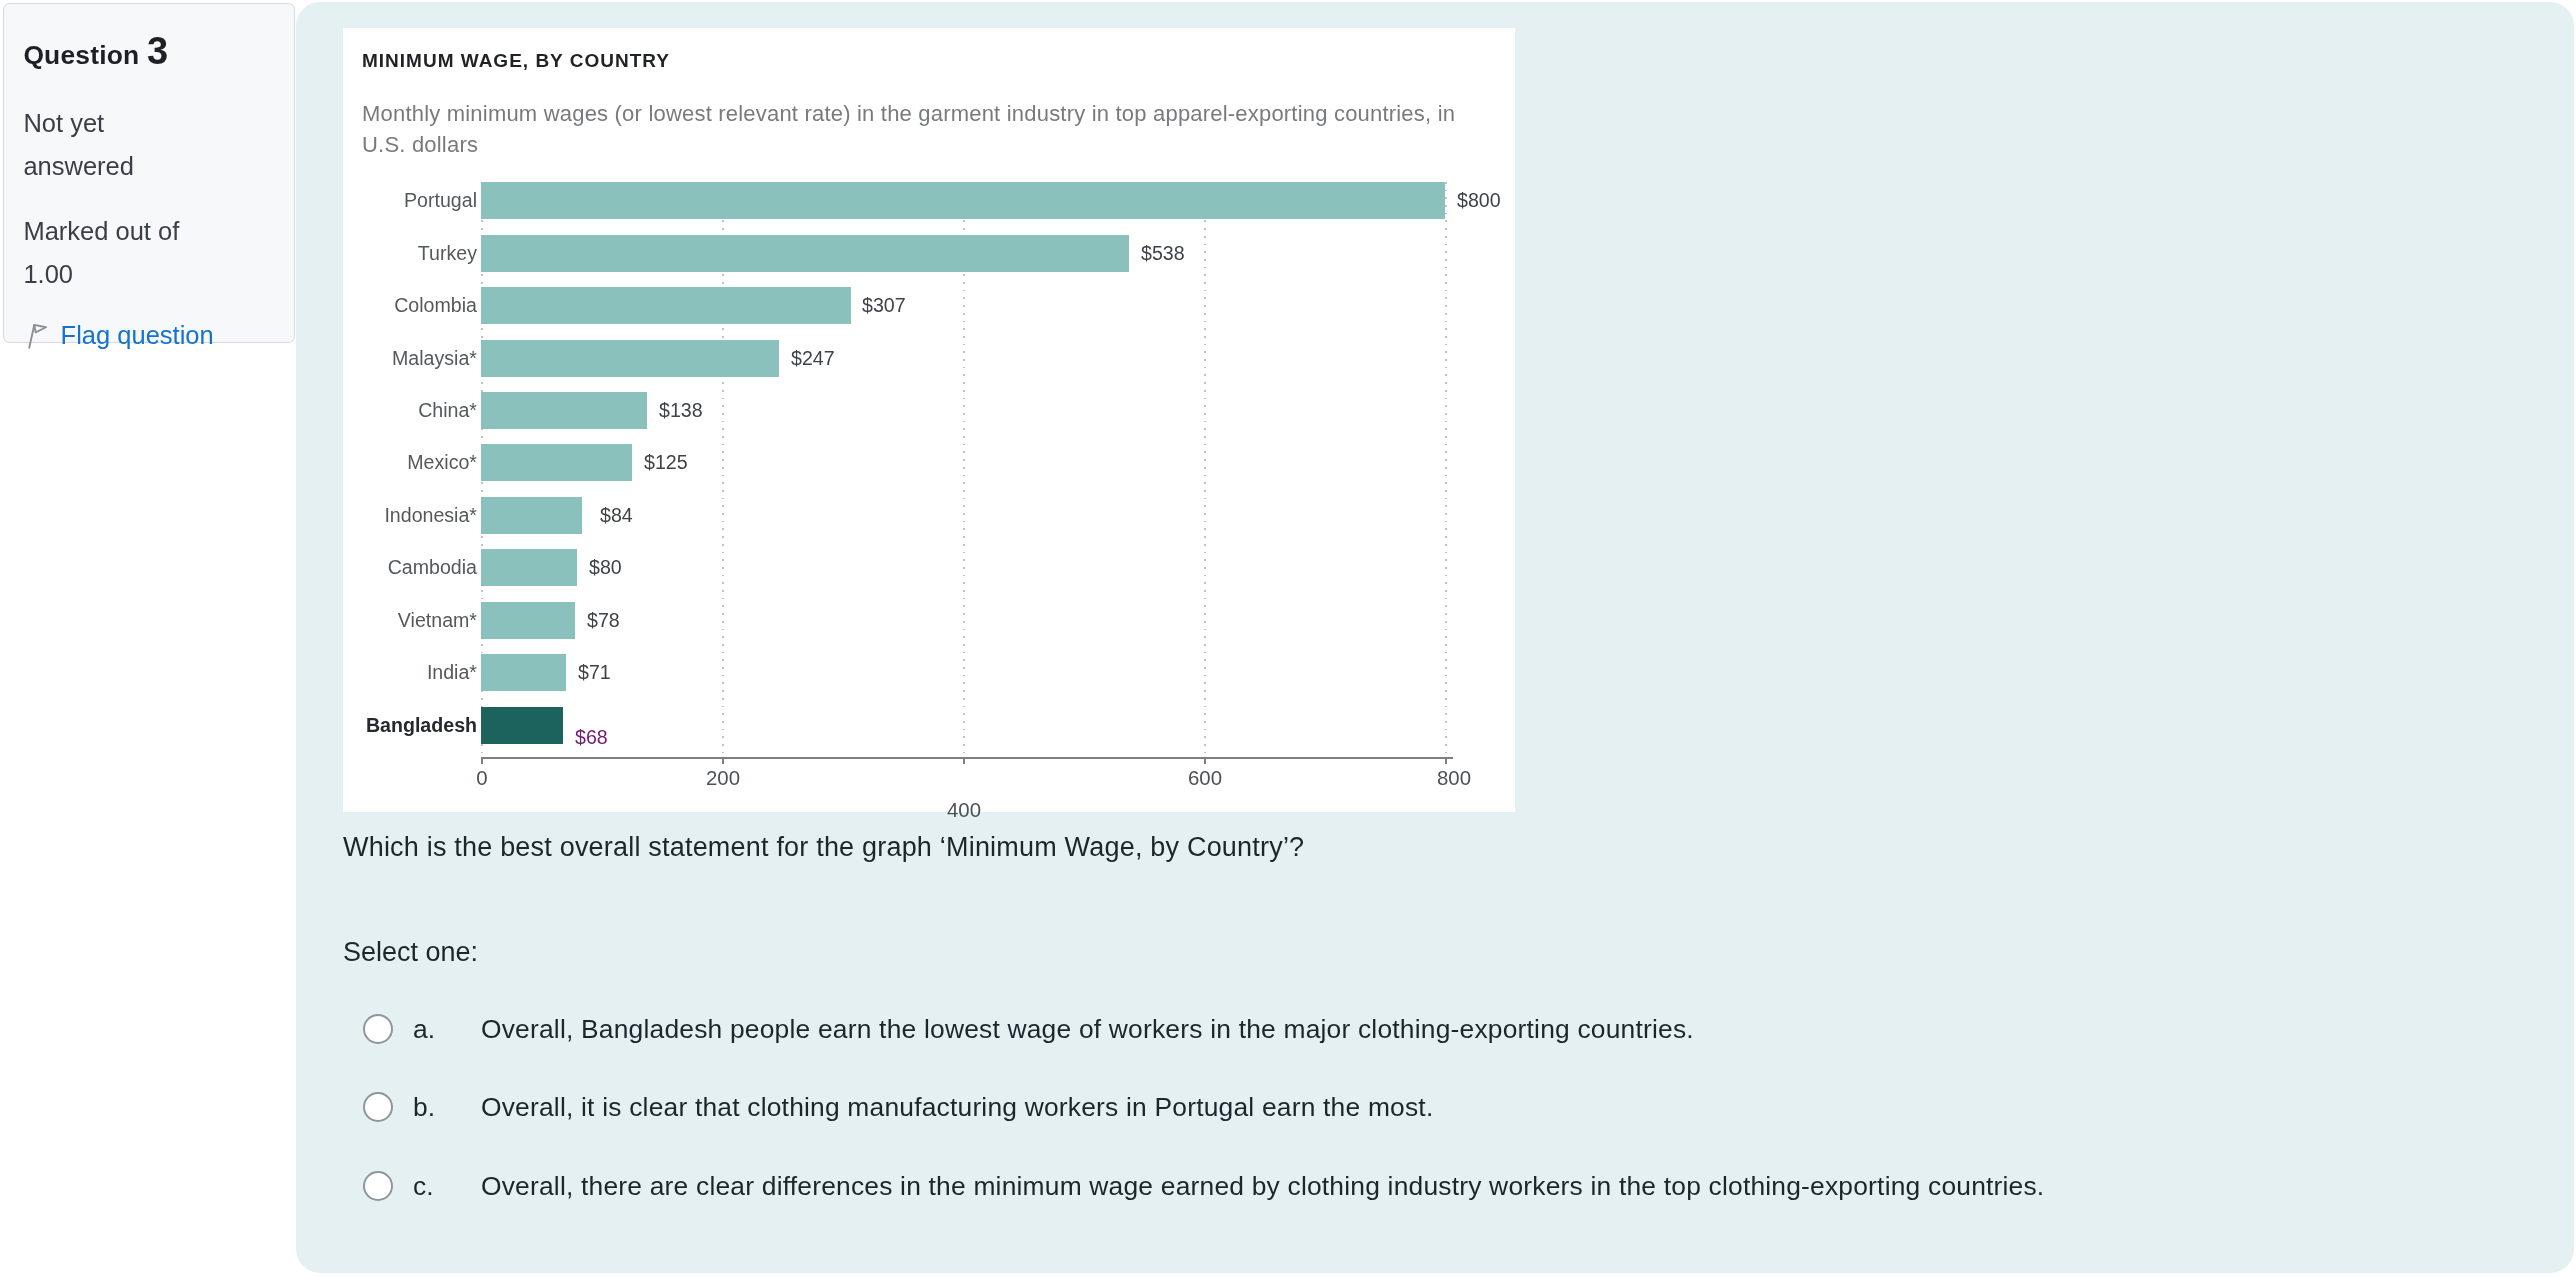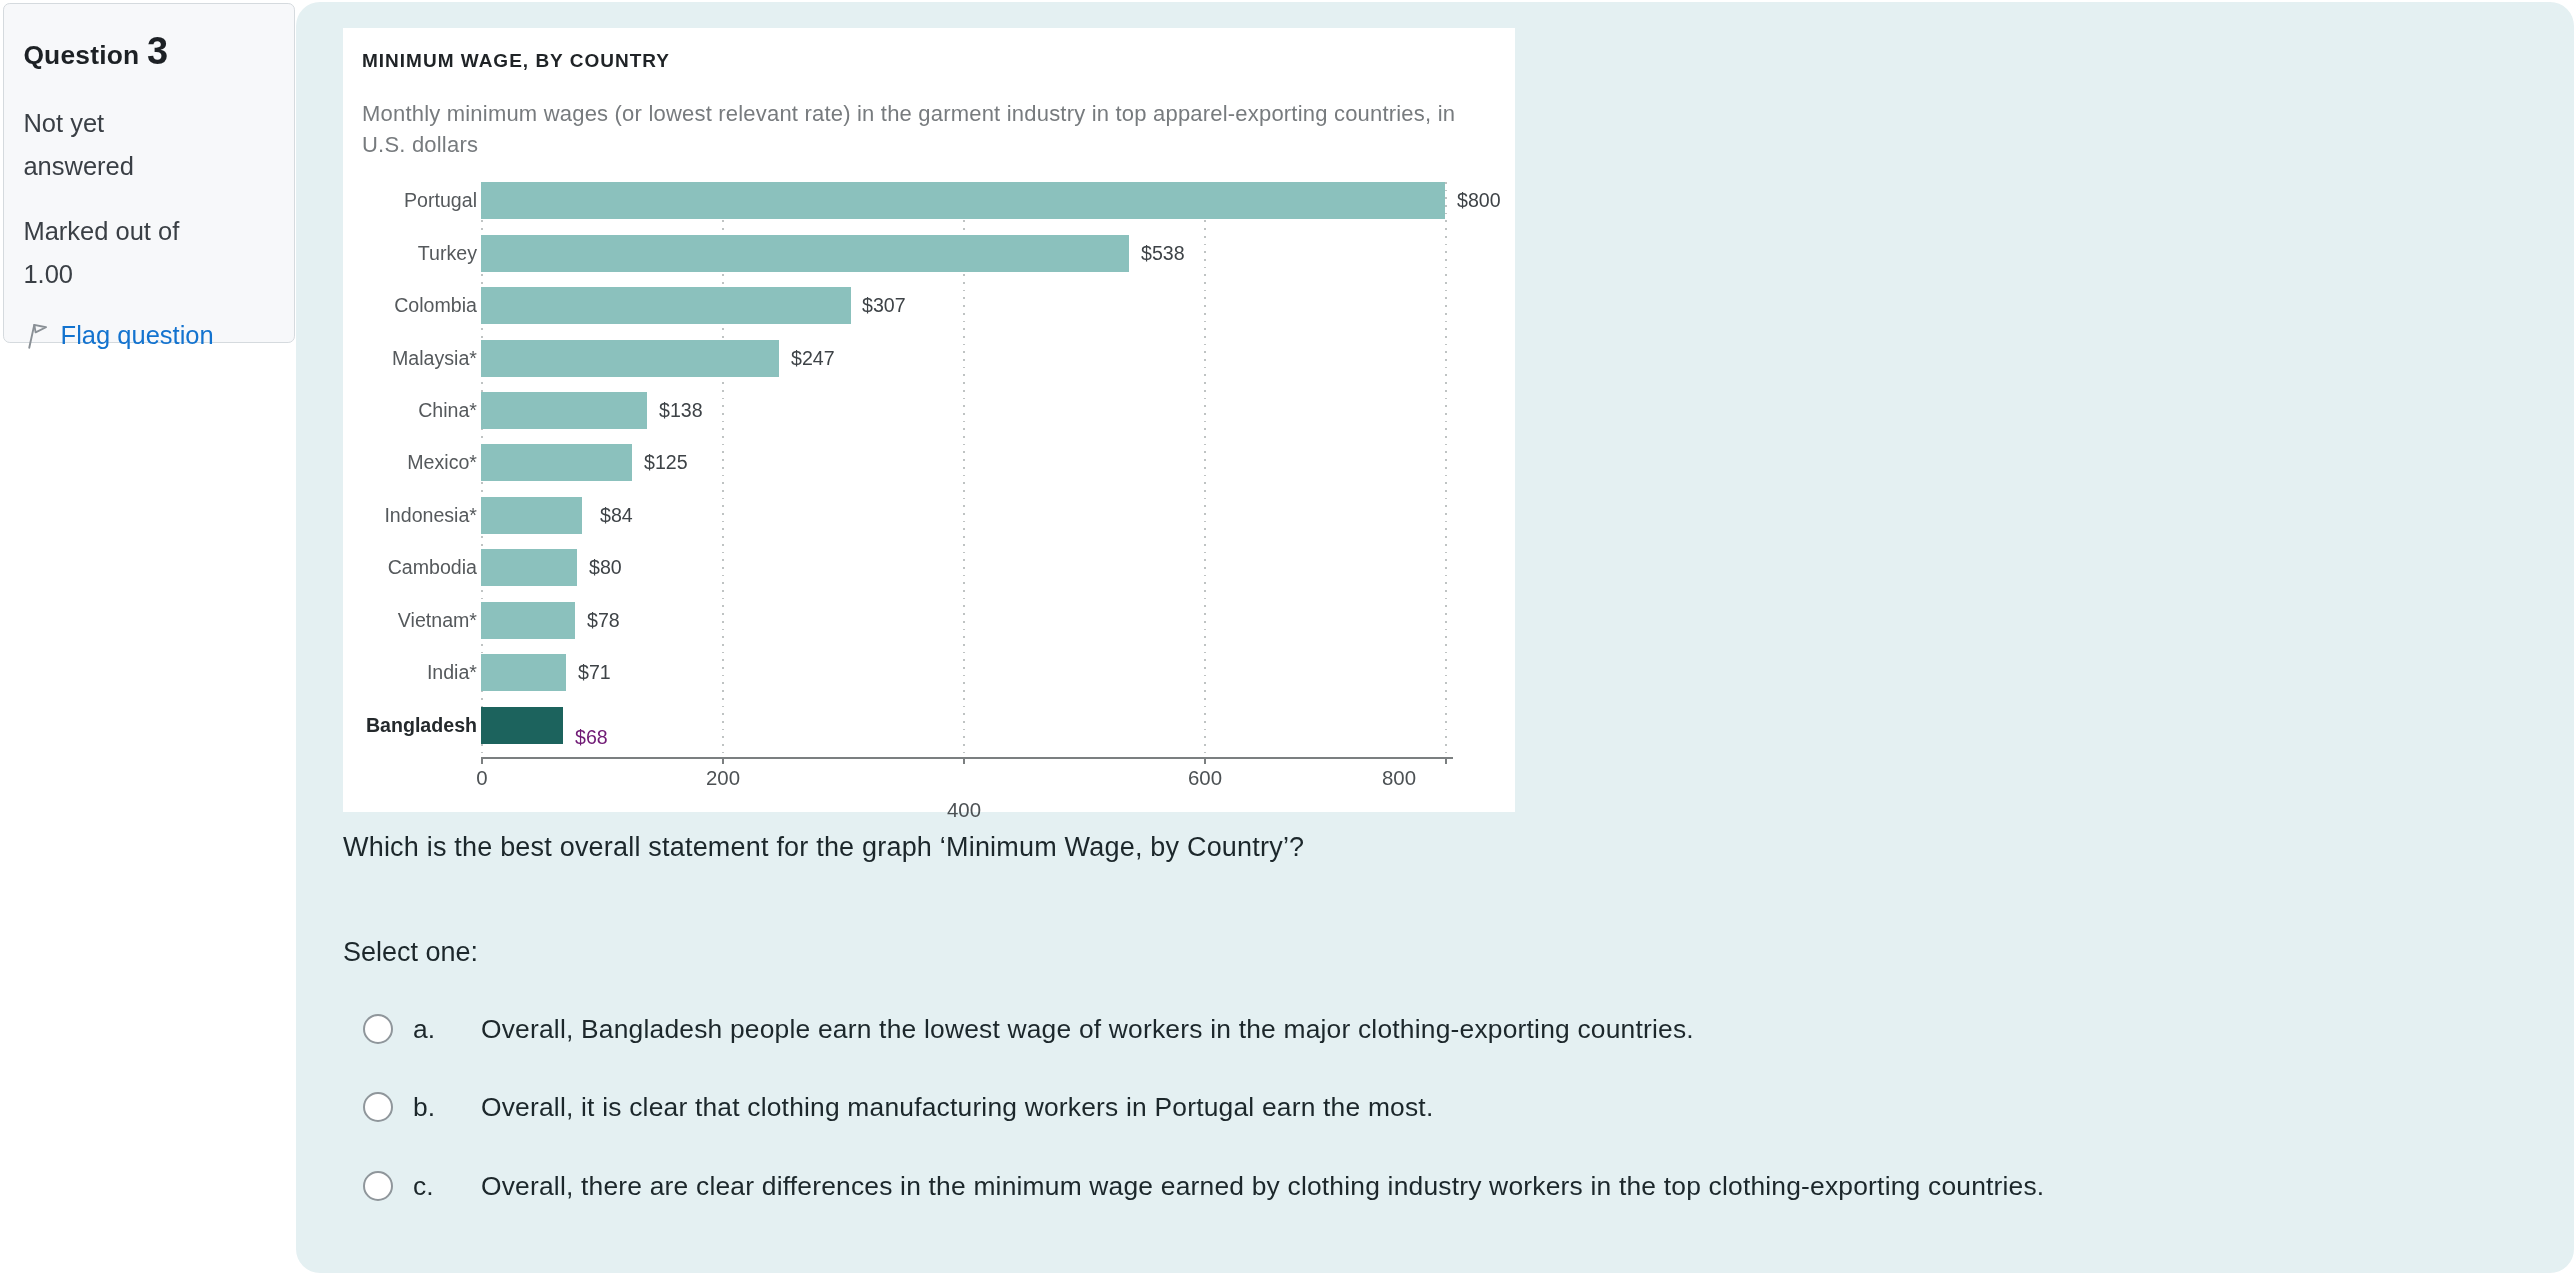--- a/index.html
+++ b/index.html
@@ -96,21 +96,21 @@
         <div class="axis-tick" style="left: 379px; top: 729px;"></div>
         <div class="tick-label" style="left: 380px; top: 739px;">200</div>
         <div class="gridline" style="left: 620px; top: 154px; height: 575px;"></div>
         <div class="axis-tick" style="left: 620px; top: 729px;"></div>
         <div class="tick-label" style="left: 621px; top: 739px; margin-top: 32px;">400</div>
         <div class="gridline" style="left: 861px; top: 154px; height: 575px;"></div>
         <div class="axis-tick" style="left: 861px; top: 729px;"></div>
         <div class="tick-label" style="left: 862px; top: 739px;">600</div>
         <div class="gridline" style="left: 1102px; top: 154px; height: 575px;"></div>
         <div class="axis-tick" style="left: 1102px; top: 729px;"></div>
-        <div class="tick-label" style="left: 1056px; top: 739px;">800</div>
+        <div class="tick-label" style="left: 1111px; top: 739px;">800</div>
         <div class="axis-line" style="left: 138px; top: 729px; width: 972px;"></div>
         <div class="bar-label" style="left: 0px; width: 134px; top: 154px; height: 37px;">Portugal</div>
         <div class="bar" style="left: 138px; top: 154px; width: 964px; height: 37px; background: rgb(139, 193, 189);"></div>
         <div class="bar-value" style="left: 1114px; top: 154px; height: 37px;">$800</div>
         <div class="bar-label" style="left: 0px; width: 134px; top: 207px; height: 37px;">Turkey</div>
         <div class="bar" style="left: 138px; top: 207px; width: 648px; height: 37px; background: rgb(139, 193, 189);"></div>
         <div class="bar-value" style="left: 798px; top: 207px; height: 37px;">$538</div>
         <div class="bar-label" style="left: 0px; width: 134px; top: 259px; height: 37px;">Colombia</div>
         <div class="bar" style="left: 138px; top: 259px; width: 370px; height: 37px; background: rgb(139, 193, 189);"></div>
         <div class="bar-value" style="left: 519px; top: 259px; height: 37px;">$307</div>

